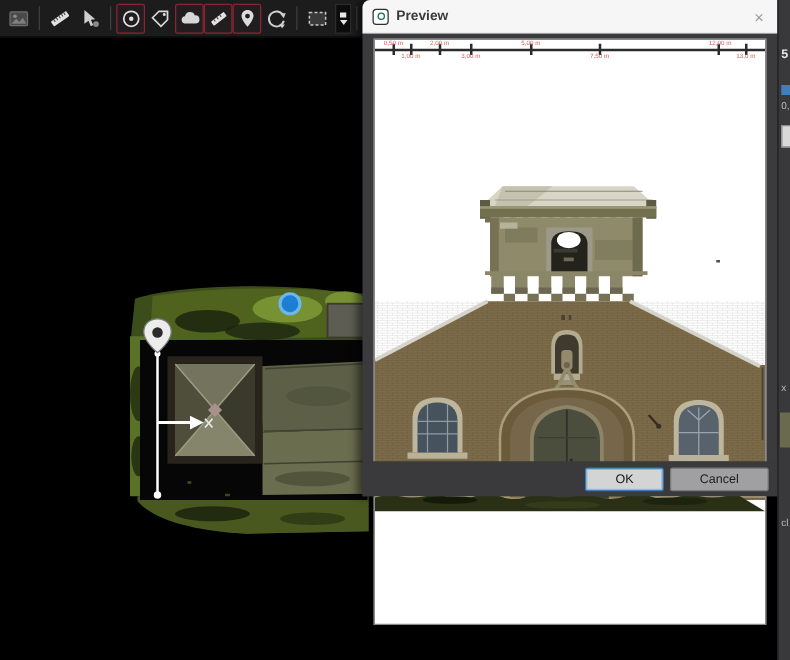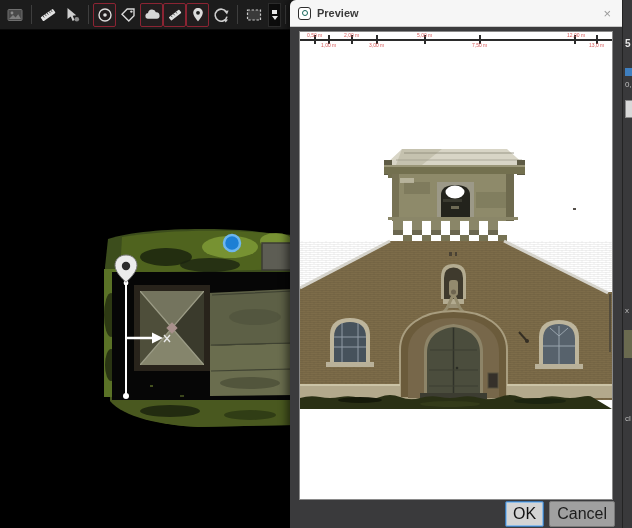--- a/index.html
+++ b/index.html
@@ -19,21 +19,21 @@
   .tsep{width:1px;height:19px;background:#3e3e3e;margin:0 4px;flex:0 0 auto;}
   .ddbtn{width:11px;height:22px;margin-left:2px;background:#0c0c0c;border:1px solid #2c2c2c;
     display:flex;flex-direction:column;align-items:center;justify-content:center;gap:2px;flex:0 0 auto;}
   .ddbar{width:5px;height:4px;background:#e8e8e8;}
   .ddtri{width:0;height:0;border-left:3.5px solid transparent;border-right:3.5px solid transparent;border-top:4px solid #e8e8e8;}
   
   #viewport{position:absolute;left:0;top:30px;width:632px;height:498px;background:#000;z-index:1;}
   #cloudArt{position:absolute;left:80px;top:195px;}
   
   #dialog{
-    position:absolute;left:290px;top:0;width:332px;height:528px;z-index:5;
+    position:absolute;left:290px;top:0;width:332px;height:397px;z-index:5;
     background:#3b3b3d;border-top-left-radius:6px;
     box-shadow:-3px 0 8px rgba(0,0,0,.55);
   }
   #titlebar{
     height:26px;background:#f6f6f6;border-top-left-radius:6px;
     border-bottom:1px solid #c9c9c9;display:flex;align-items:center;padding:0 8px;gap:6px;
   }
   #titleicon{width:13px;height:13px;border:1.5px solid #2e2e2e;border-radius:3px;background:#fff;
     display:flex;align-items:center;justify-content:center;box-sizing:border-box;}
   #titleicon .ring{width:6px;height:6px;border:1.8px solid #17685c;border-radius:50%;box-sizing:border-box;}
@@ -49,21 +49,21 @@
   .rtick{position:absolute;top:3px;width:2px;height:9px;background:#2b2b2b;}
   .rlab{position:absolute;font-size:5px;color:#d65a5a;white-space:nowrap;}
   .rlab.above{top:0px;}
   .rlab.below{top:10px;}
   #churchArt{position:absolute;left:0;top:0;}
   
   #bottombar{
     position:absolute;left:0;bottom:0;width:100%;height:28px;background:#3a3a3c;
     display:flex;align-items:center;justify-content:flex-end;gap:5px;padding:0 7px;box-sizing:border-box;
   }
-  .btn{font-family:"Liberation Sans",sans-serif;font-size:16px;padding:2px 7px;border-radius:2px;line-height:1.3;}
+  .btn{font-family:"Liberation Sans",sans-serif;font-size:10px;padding:2px 23px;border-radius:2px;line-height:1.3;}
   #okbtn{background:#d4d4d4;border:1px solid #3c78b4;box-shadow:0 0 0 1px #8fbce6 inset;color:#141414;}
   #cancelbtn{background:#a0a0a0;border:1px solid #7a7a7a;color:#1c1c1c;}
   
   #sidestrip{position:absolute;right:0;top:0;width:10px;height:528px;background:#39393b;z-index:6;
     border-left:1px solid #232323;box-sizing:border-box;}
   .frag{position:absolute;color:#e6e6e6;font-size:10px;font-weight:bold;left:2px;}
   .frag.small{font-size:8px;font-weight:normal;color:#bdbdbd;}
   #frag-blue{position:absolute;left:2px;top:68px;width:7px;height:8px;background:#3f7fbf;}
   #frag-btn{position:absolute;left:2px;top:100px;width:8px;height:16px;background:#d9d9d9;border:1px solid #8a8a8a;}
   #frag-thumb{position:absolute;left:1px;top:330px;width:9px;height:28px;background:#6a6a4f;}

